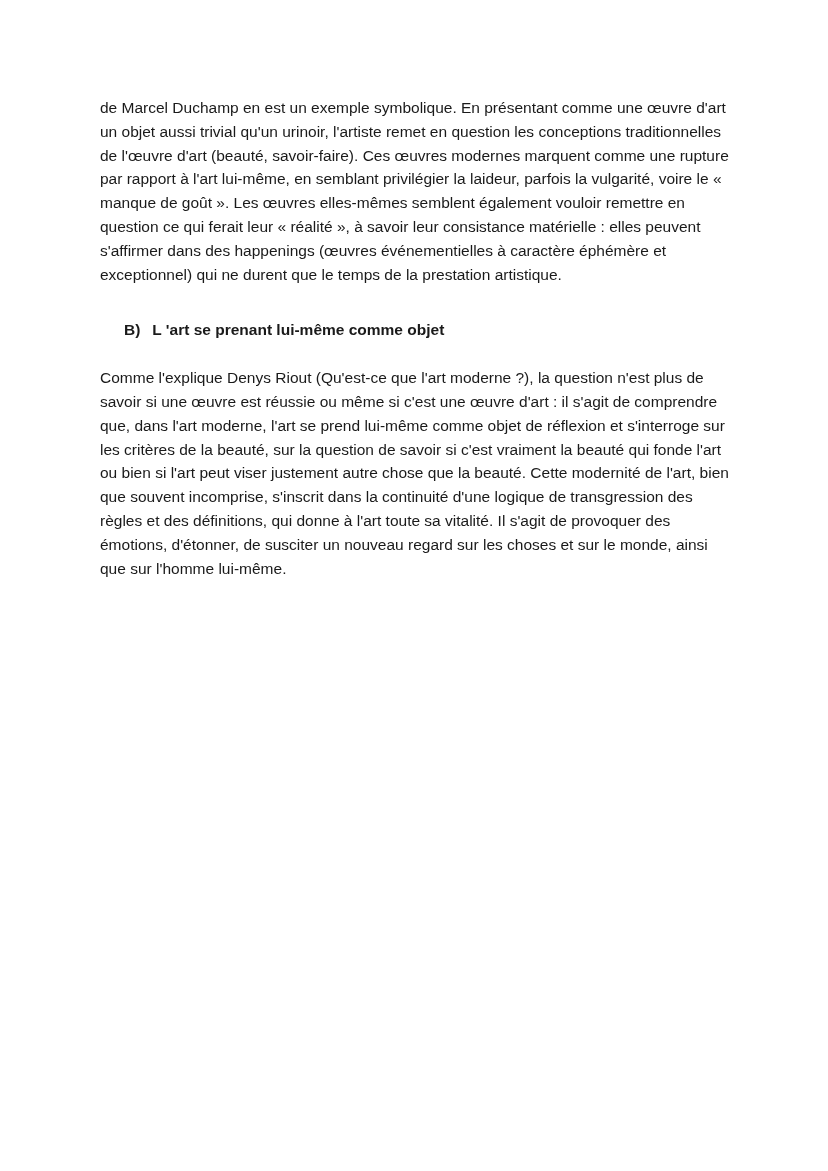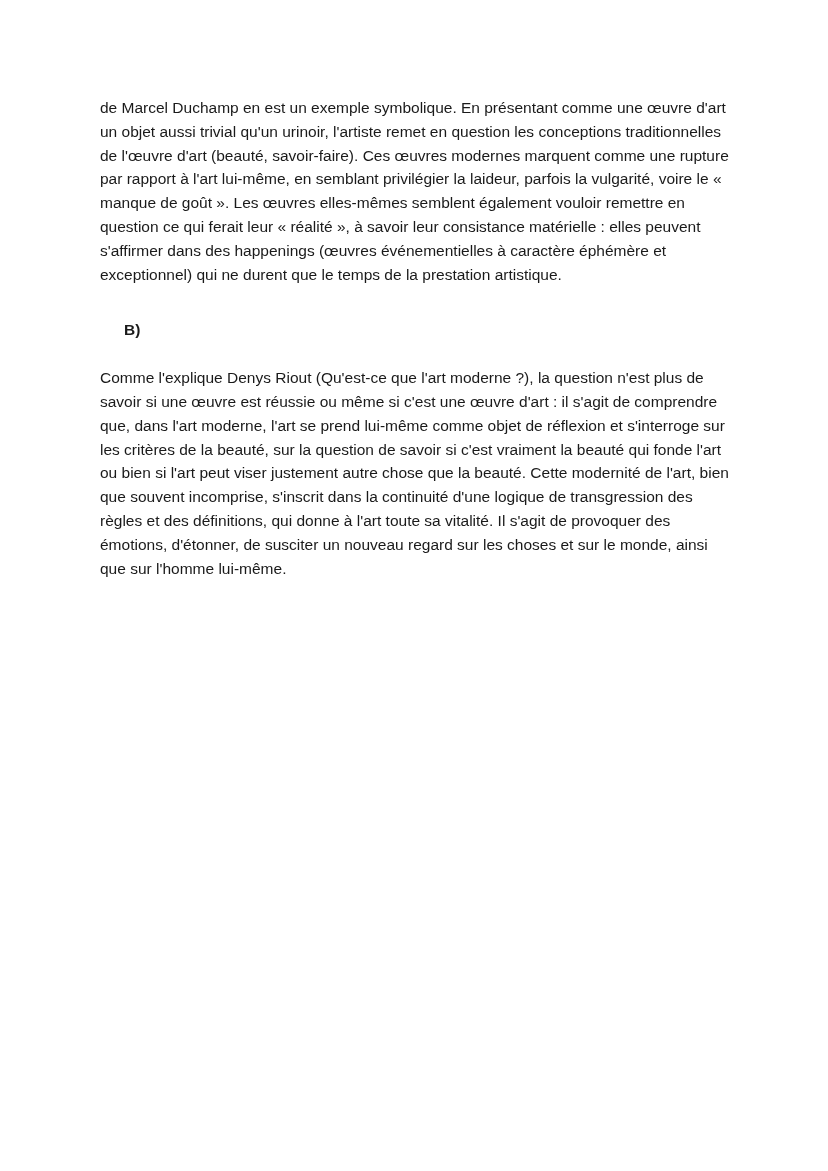--- a/index.html
+++ b/index.html
@@ -44,18 +44,19 @@
 </head>
 <body>
 
 <div class="page">
   <div class="content">
 
     <p class="para">de Marcel Duchamp en est un exemple symbolique. En présentant comme une œuvre d'art un objet aussi trivial qu'un urinoir, l'artiste remet en question les conceptions traditionnelles de l'œuvre d'art (beauté, savoir-faire). Ces œuvres modernes marquent comme une rupture par rapport à l'art lui-même, en semblant privilégier la laideur, parfois la vulgarité, voire le « manque de goût ». Les œuvres elles-mêmes semblent également vouloir remettre en question ce qui ferait leur « réalité », à savoir leur consistance matérielle : elles peuvent s'affirmer dans des happenings (œuvres événementielles à caractère éphémère et exceptionnel) qui ne durent que le temps de la prestation artistique.</p>
 
     <div class="heading">
       <span class="hlabel">B)</span>
+      <span class="htext">L 'art se prenant lui-même comme objet</span>
     </div>
 
     <p class="para">Comme l'explique Denys Riout (Qu'est-ce que l'art moderne ?), la question n'est plus de savoir si une œuvre est réussie ou même si c'est une œuvre d'art : il s'agit de comprendre que, dans l'art moderne, l'art se prend lui-même comme objet de réflexion et s'interroge sur les critères de la beauté, sur la question de savoir si c'est vraiment la beauté qui fonde l'art ou bien si l'art peut viser justement autre chose que la beauté. Cette modernité de l'art, bien que souvent incomprise, s'inscrit dans la continuité d'une logique de transgression des règles et des définitions, qui donne à l'art toute sa vitalité. Il s'agit de provoquer des émotions, d'étonner, de susciter un nouveau regard sur les choses et sur le monde, ainsi que sur l'homme lui-même.</p>
 
   </div>
 </div>
 
 </body></html>

